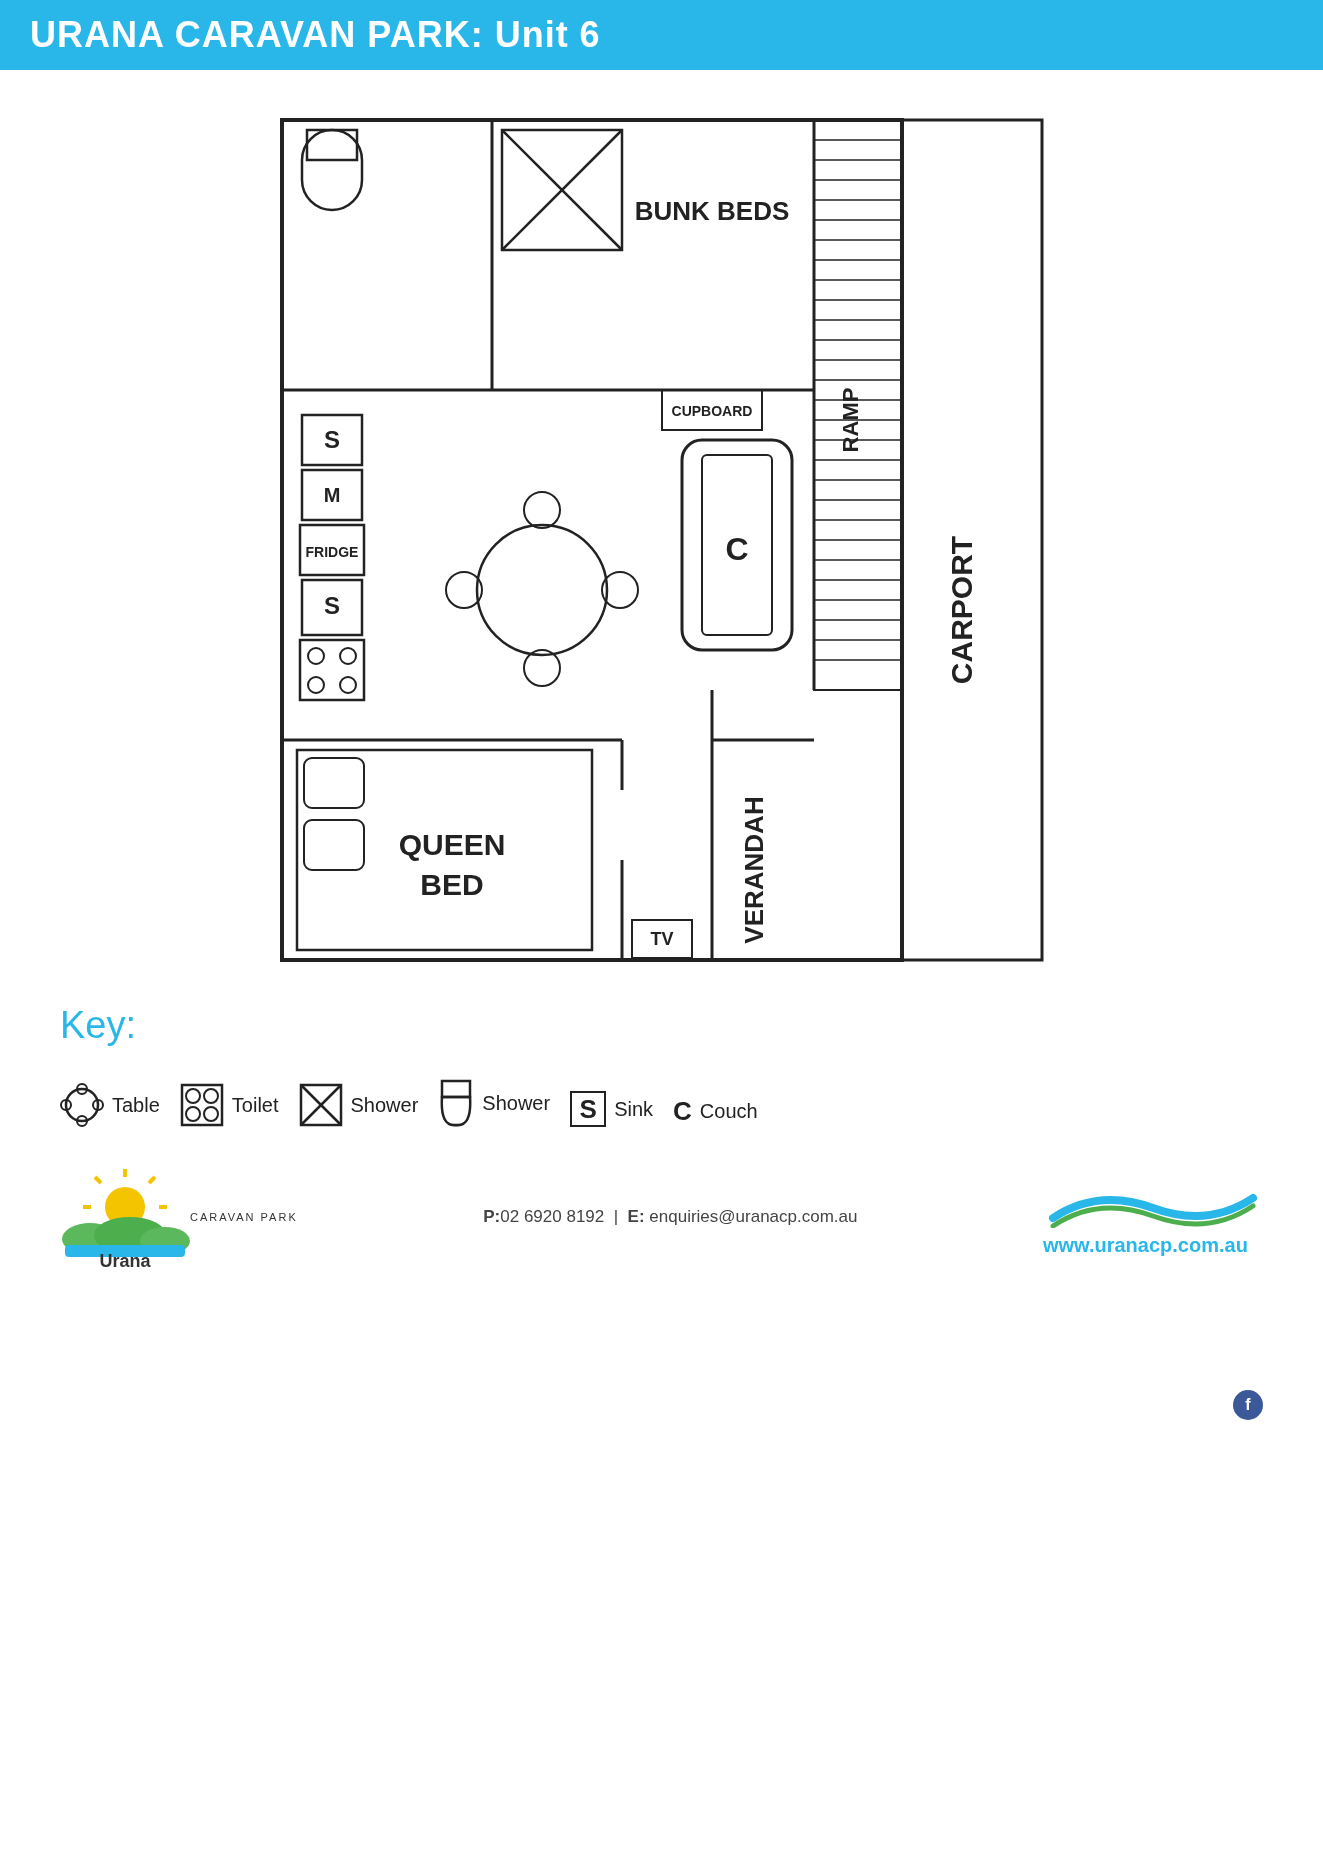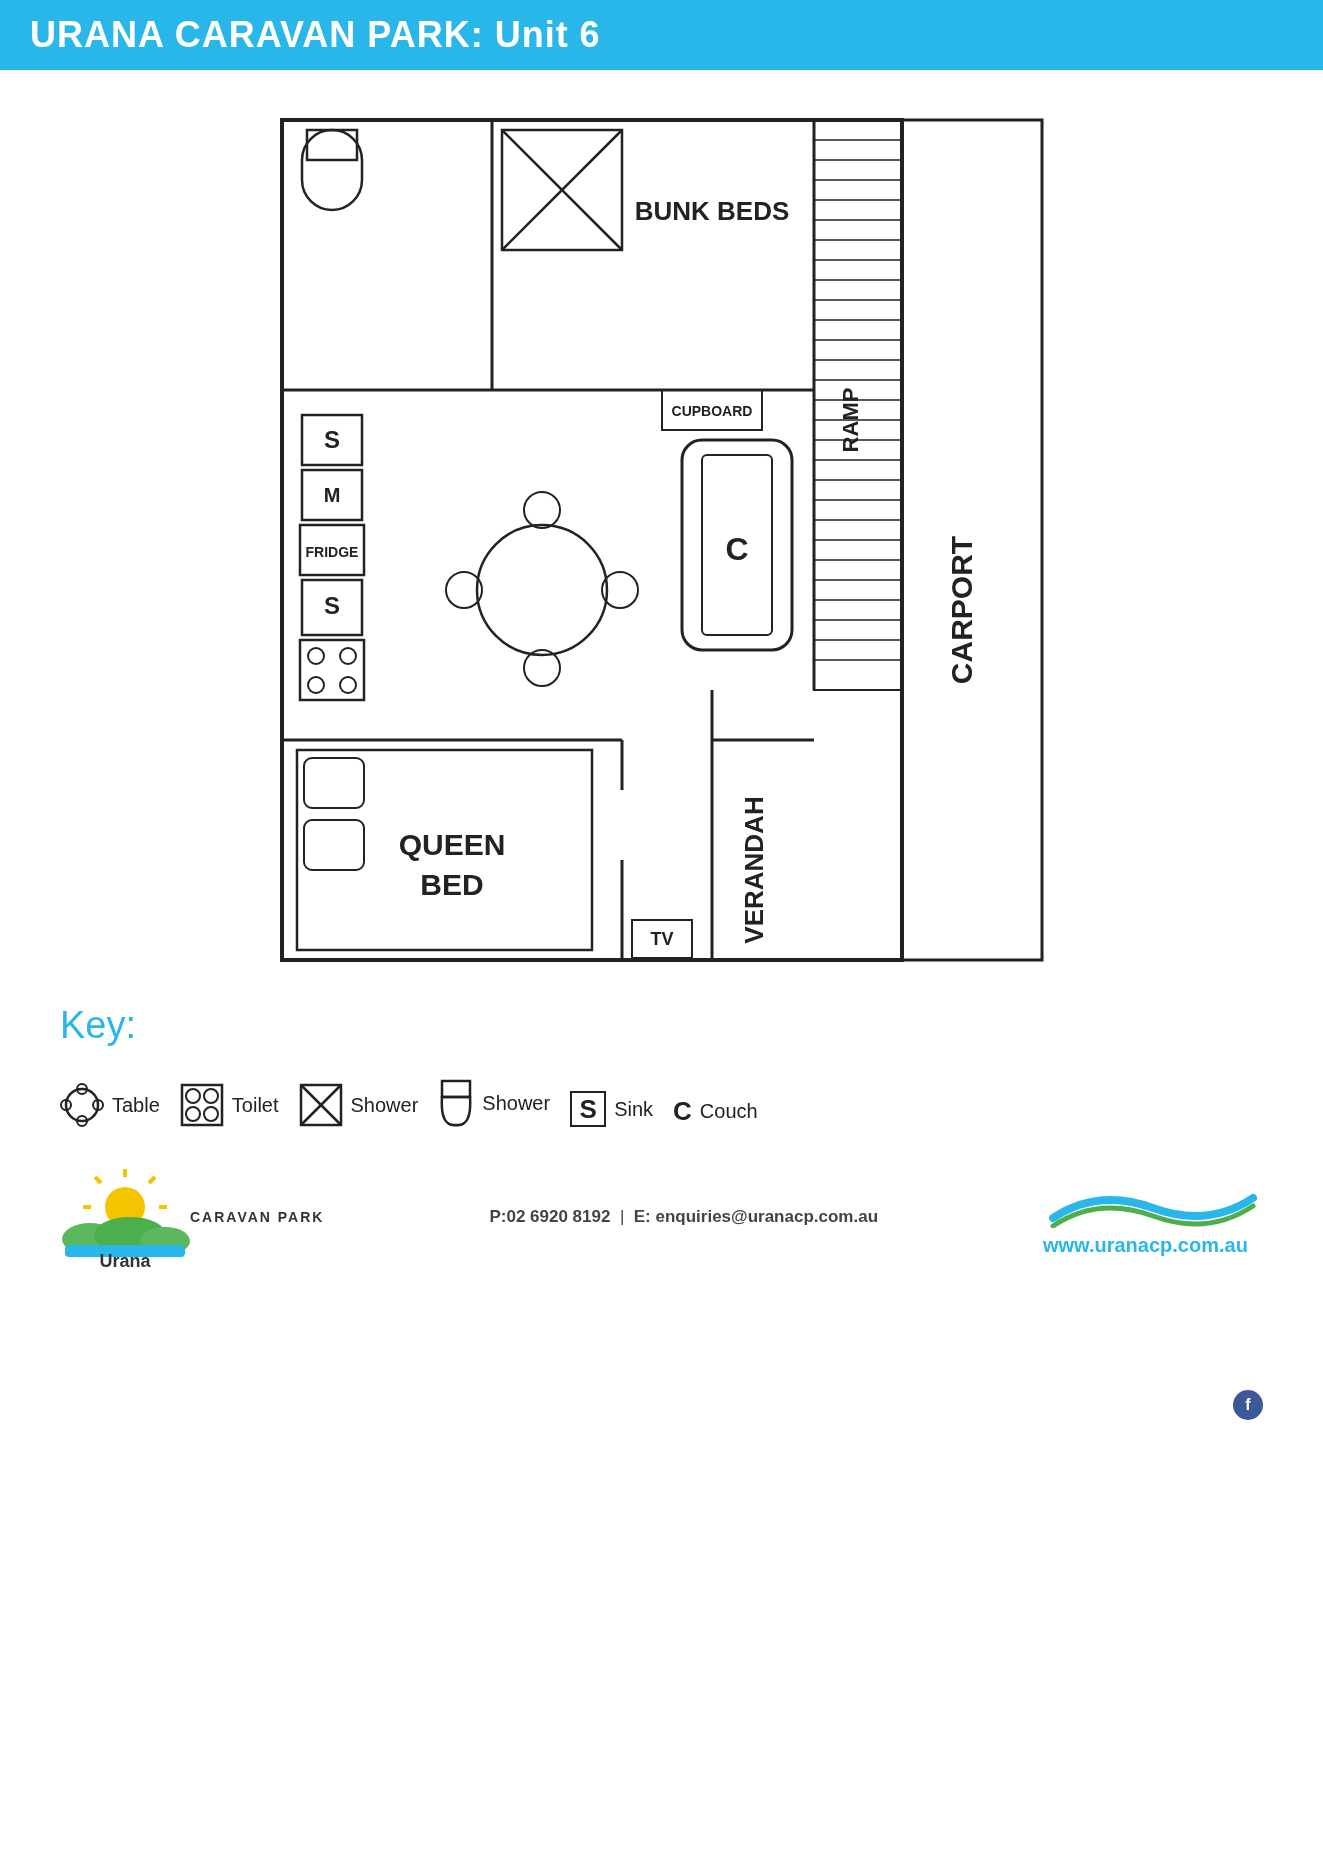--- a/index.html
+++ b/index.html
@@ -94,21 +94,21 @@
       align-items: center;
     }
     .footer-contact {
       font-size: 17px;
       color: #444;
       text-align: center;
       flex: 1;
       padding: 0 20px;
     }
     .footer-contact span {
-      font-weight: bold;
+      font-weight: normal;
     }
     .footer-website {
       font-size: 20px;
       color: #29b6e8;
       font-weight: bold;
     }
     .facebook-badge {
       background: #3b5998;
       color: #fff;
       border-radius: 50%;
@@ -328,21 +328,21 @@
         <line x1="41" y1="64" x2="35" y2="70" stroke="#f5c400" stroke-width="4"></line>
 
         <ellipse cx="30" cy="72" rx="28" ry="16" fill="#5cb85c"></ellipse>
         <ellipse cx="70" cy="68" rx="36" ry="18" fill="#4cae4c"></ellipse>
         <ellipse cx="105" cy="74" rx="25" ry="14" fill="#5cb85c"></ellipse>
 
         <rect x="5" y="78" width="120" height="12" rx="4" fill="#29b6e8"></rect>
 
         <text x="65" y="100" font-size="18" font-weight="bold" fill="#333" text-anchor="middle">Urana</text>
       </svg>
-      <div style="font-size:14px;font-weight:bold;color:#333;letter-spacing:2px;">CARAVAN PARK</div>
+      <div style="font-size:11px;font-weight:normal;color:#333;letter-spacing:2px;">CARAVAN PARK</div>
     </div>
 
     <div class="footer-contact">
       <span style="font-weight: bold;">P:</span><span>02 6920 8192</span>
       &nbsp;|&nbsp;
       <span style="font-weight: bold;">E:</span> <span>enquiries@uranacp.com.au</span>
     </div>
 
     <div class="footer-right">
       <svg class="wave-svg" viewBox="0 0 220 50">

